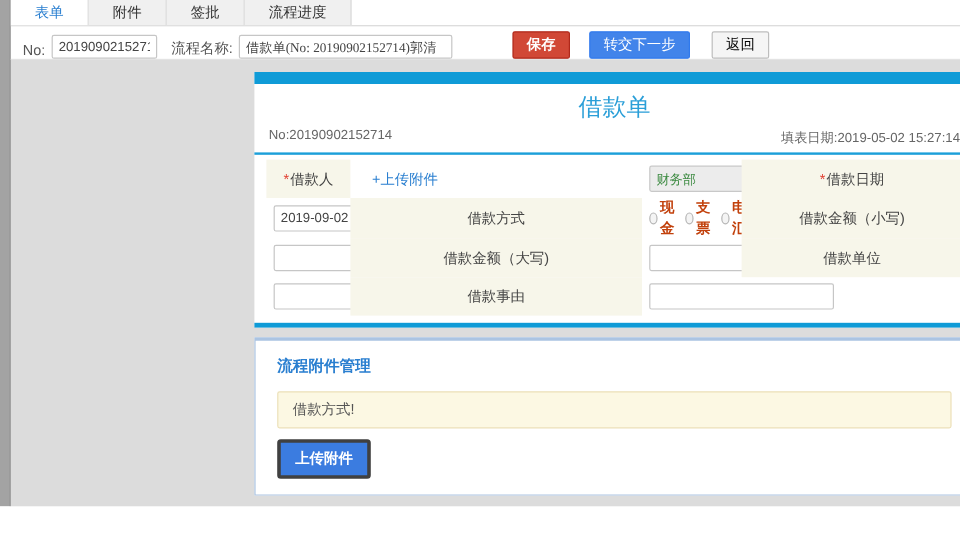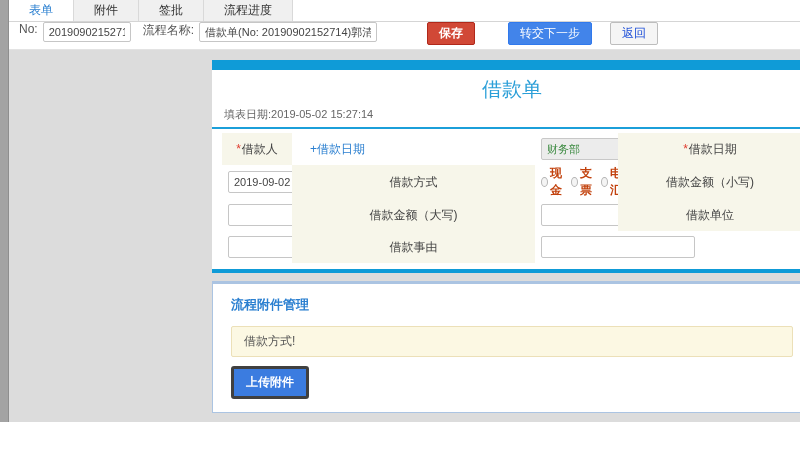--- a/index.html
+++ b/index.html
@@ -14,29 +14,29 @@
 
   
   .tabbar { height:22px; background:#ffffff; border-bottom:1px solid #d5d5d5; display:flex; flex:0 0 22px; }
   .tab {
     padding:0 20px; line-height:21px; font-size:12px; color:#333;
     background:#f0f0f0; border-right:1px solid #d9d9d9; cursor:pointer; white-space:nowrap;
   }
   .tab.active { background:#ffffff; color:#2a7fd0; }
 
   
-  .toolbar { height:28px; background:#ffffff; border-bottom:1px solid #e3e3e3; display:flex; align-items:flex-start; padding:0 10px; flex:0 0 28px; }
+  .toolbar { height:28px; background:#ffffff; border-bottom:1px solid #e3e3e3; display:flex; align-items:flex-end; padding:0 10px; flex:0 0 28px; }
   .toolbar .lbl { font-size:12px; color:#555; margin-right:5px; white-space:nowrap; }
   .txt { height:20px; border:1px solid #c6c6c6; border-radius:2px; font-size:11px; color:#444; padding:0 5px; background:#fff; }
   .no-input { width:88px; margin-right:12px; }
-  .name-input { width:178px; }
+  .name-input { width:178px;font-family:Liberation Serif, serif; }
   .btn { height:23px; border:1px solid transparent; border-radius:2px; font-size:12px; padding:0 11px; cursor:pointer; white-space:nowrap; }
   .btn.save { background:#d14836; border-color:#b0281a; color:#fff; margin-left:50px; font-weight:bold; }
-  .btn.next { background:#4284ea; border-color:#3079ed; color:#fff; margin-left:33px; }
-  .btn.back { background:#f5f5f5; border-color:#bdbdbd; color:#1d4ed8; margin-left:18px; }
+  .btn.next { background:#4284ea; border-color:#3079ed; color:#fff; margin-left:16px; }
+  .btn.back { background:#f5f5f5; border-color:#bdbdbd; color:#000000; margin-left:18px; }
 
   
   .workspace { flex:1; background:#dcdcdc; padding:10px 0 0 203px; overflow:hidden; }
   .panel { width:600px; background:#fff; }
 
   
   .form-panel { position:relative; }
   .blue-bar { height:10px; background:#0f9bd7; }
   .blue-bar.bottom { height:4px; }
   .form-title { text-align:center; color:#2b9fd8; font-size:20px; padding:6px 0 2px; }
@@ -91,32 +91,33 @@
       <button class="btn next">转交下一步</button>
       <button class="btn back">返回</button>
     </div>
 
     <div class="workspace">
 
       <div class="panel form-panel">
         <div class="blue-bar"></div>
         <div class="form-title">借款单</div>
         <div class="form-meta">
+          <span>No:20190902152714</span>
           <span>填表日期:2019-05-02 15:27:14</span>
         </div>
         <div class="blue-line"></div>
 
         <div class="form-grid">
 
           <div class="cell lc">
             <span class="req">*</span>
               <span>借款人</span>
           </div>
           <div class="cell fc">
-            <a class="pick-link">+借款日期</a>
+            <a class="pick-link">+上传附件</a>
           </div>
           <div class="cell fc">
             <input class="txt dis" disabled="" value="财务部" style="">
             <a class="pick-link">+选择部门</a>
           </div>
 
           <div class="cell lc">
             <span class="req">*</span>
               <span>借款日期</span>
           </div>

